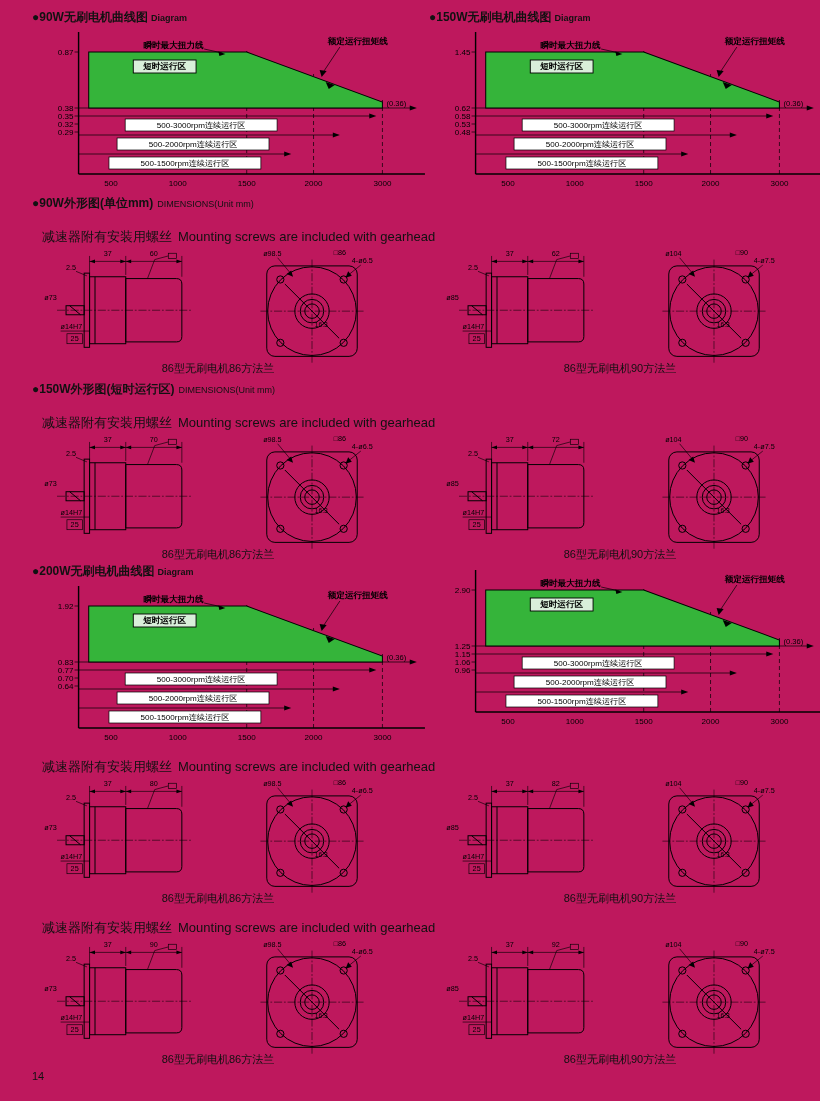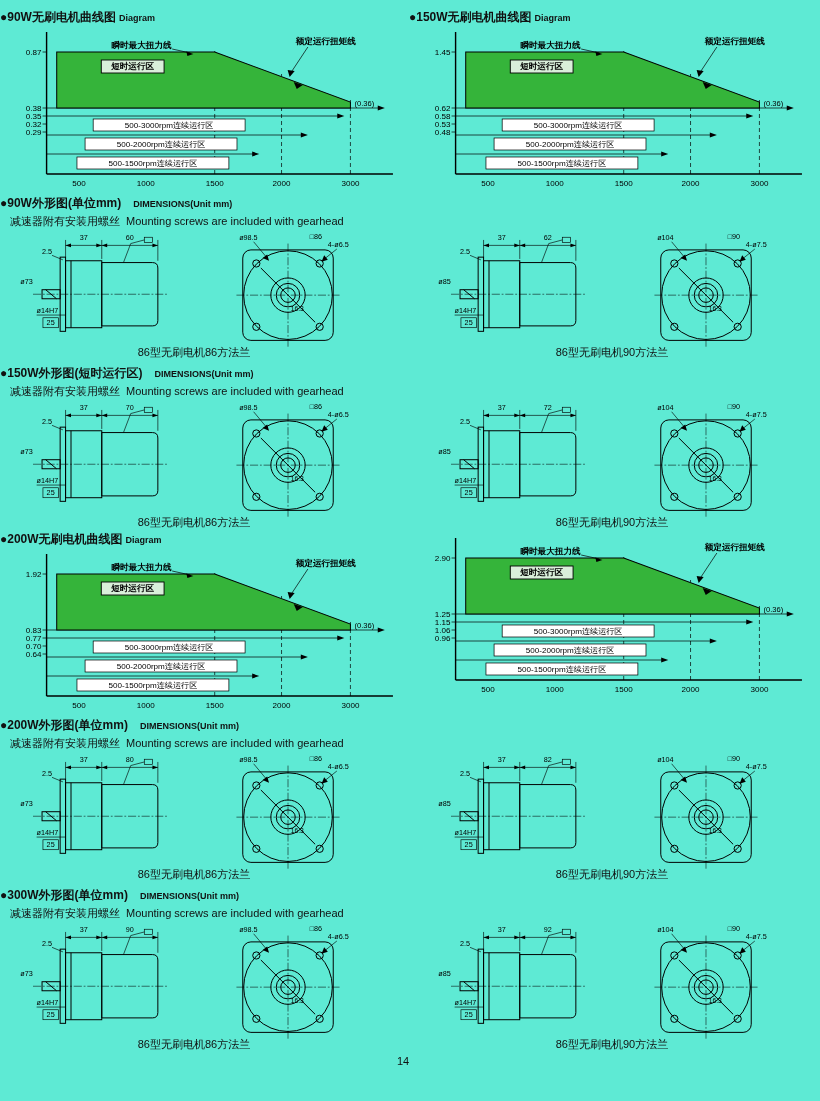--- a/index.html
+++ b/index.html
@@ -1,18 +1,18 @@
 <!DOCTYPE html>
 <html><head>
 <meta charset="utf-8">
 <style>
   html,body{margin:0;padding:0;background:#e8e8e8;}
   body{font-family:"Liberation Sans","DejaVu Sans",sans-serif;color:#111;}
-  .page{width:820px;height:1101px;margin:0 auto;background:#5eead4;box-sizing:border-box;
-        padding:10px 14px 0 0;position:relative;overflow:hidden;}
+  .page{width:820px;height:1101px;margin:0 auto;background:#be185d;box-sizing:border-box;
+        padding:10px 14px 0 32px;position:relative;overflow:hidden;}
   
   .charts-row{display:flex;justify-content:space-between;margin-bottom:2px;}
   .chart-block{width:397px;}
   .chart-title-row{font-weight:bold;font-size:12px;line-height:15px;white-space:nowrap;}
   .chart-title-en{font-size:9px;margin-left:3px;}
   .chart-svg{width:397px;height:164px;display:block;}
   svg{overflow:visible;}
   svg text{font-family:"Liberation Sans","DejaVu Sans",sans-serif;fill:#000;}
   .axis{stroke:#000;stroke-width:1.4;fill:none;}
   .thin{stroke:#000;stroke-width:0.7;fill:none;}
@@ -28,31 +28,31 @@
   .dim{font-size:8px;}
   .bold{font-weight:bold;}
   .mid{text-anchor:middle;}
   .end{text-anchor:end;}
   .draw{stroke:#000;stroke-width:1.1;fill:none;}
   .draw *{stroke:#000;fill:none;}
   
   .dim-section{margin-bottom:3px;}
   .section-header{line-height:19px;white-space:nowrap;}
   .sec-title{font-size:12px;font-weight:bold;}
-  .sec-title-en{font-size:9px;font-weight:bold;margin-left:12px;}
-  .section-note{font-size:11px;line-height:14px;margin:0 0 2px 10px;}
+  .sec-title-en{font-size:9px;font-weight:normal;margin-left:4px;}
+  .section-note{font-size:13px;line-height:14px;margin:16px 0 2px 10px;}
   .section-note .en{margin-left:6px;}
   .pairs-row{display:flex;justify-content:flex-end;gap:30px;}
   .pair-slot{width:49.5%;}
   .pair-block{width:100%;}
   .drawings{display:flex;justify-content:center;align-items:flex-start;gap:2px;}
   .side-svg{width:186px;height:114px;}
   .front-svg{width:168px;height:114px;}
   .pair-caption{text-align:center;font-size:11px;line-height:14px;margin-top:1px;}
-  .page-number{text-align:center;font-size:11px;margin-top:4px;}
+  .page-number{text-align:left;font-size:11px;margin-top:4px;}
 </style>
 </head>
 <body>
 
 <div class="page">
   <div class="charts-row" id="charts-row-top">
   <div class="chart-block">
     <div class="chart-title-row">
       <span class="chart-title-cn">●90W无刷电机曲线图</span><span class="chart-title-en">Diagram</span>
     </div>
@@ -636,23 +636,20 @@
         <text x="144" y="160" class="tick mid">1000</text>
         <text x="212" y="160" class="tick mid">1500</text>
         <text x="278" y="160" class="tick mid">2000</text>
         <text x="346" y="160" class="tick mid">3000</text>
       </g>
     </svg>
   </div>
 </div>
   <div id="sections-bottom">
   <div class="dim-section">
-    <div class="section-header">
-      <span class="sec-title">●200W外形图(单位mm)</span><span class="sec-title-en">DIMENSIONS(Unit mm)</span>
-    </div>
     <div class="section-note">
       <span>减速器附有安装用螺丝</span><span class="en">Mounting screws are included with gearhead</span>
     </div>
     <div class="pairs-row">
       <div class="pair-slot">
   <div class="pair-block">
     <div class="drawings">
 
       <svg class="side-svg" viewBox="0 0 200 126">
         <g>
@@ -779,23 +776,20 @@
         <text x="93" y="90" class="sm">16.3</text>
       </svg>
     </div>
     <div class="pair-caption">86型无刷电机90方法兰</div>
   </div>
 </div>
     </div>
   </div>
 
   <div class="dim-section">
-    <div class="section-header">
-      <span class="sec-title">●300W外形图(单位mm)</span><span class="sec-title-en">DIMENSIONS(Unit mm)</span>
-    </div>
     <div class="section-note">
       <span>减速器附有安装用螺丝</span><span class="en">Mounting screws are included with gearhead</span>
     </div>
     <div class="pairs-row">
       <div class="pair-slot">
   <div class="pair-block">
     <div class="drawings">
 
       <svg class="side-svg" viewBox="0 0 200 126">
         <g>

